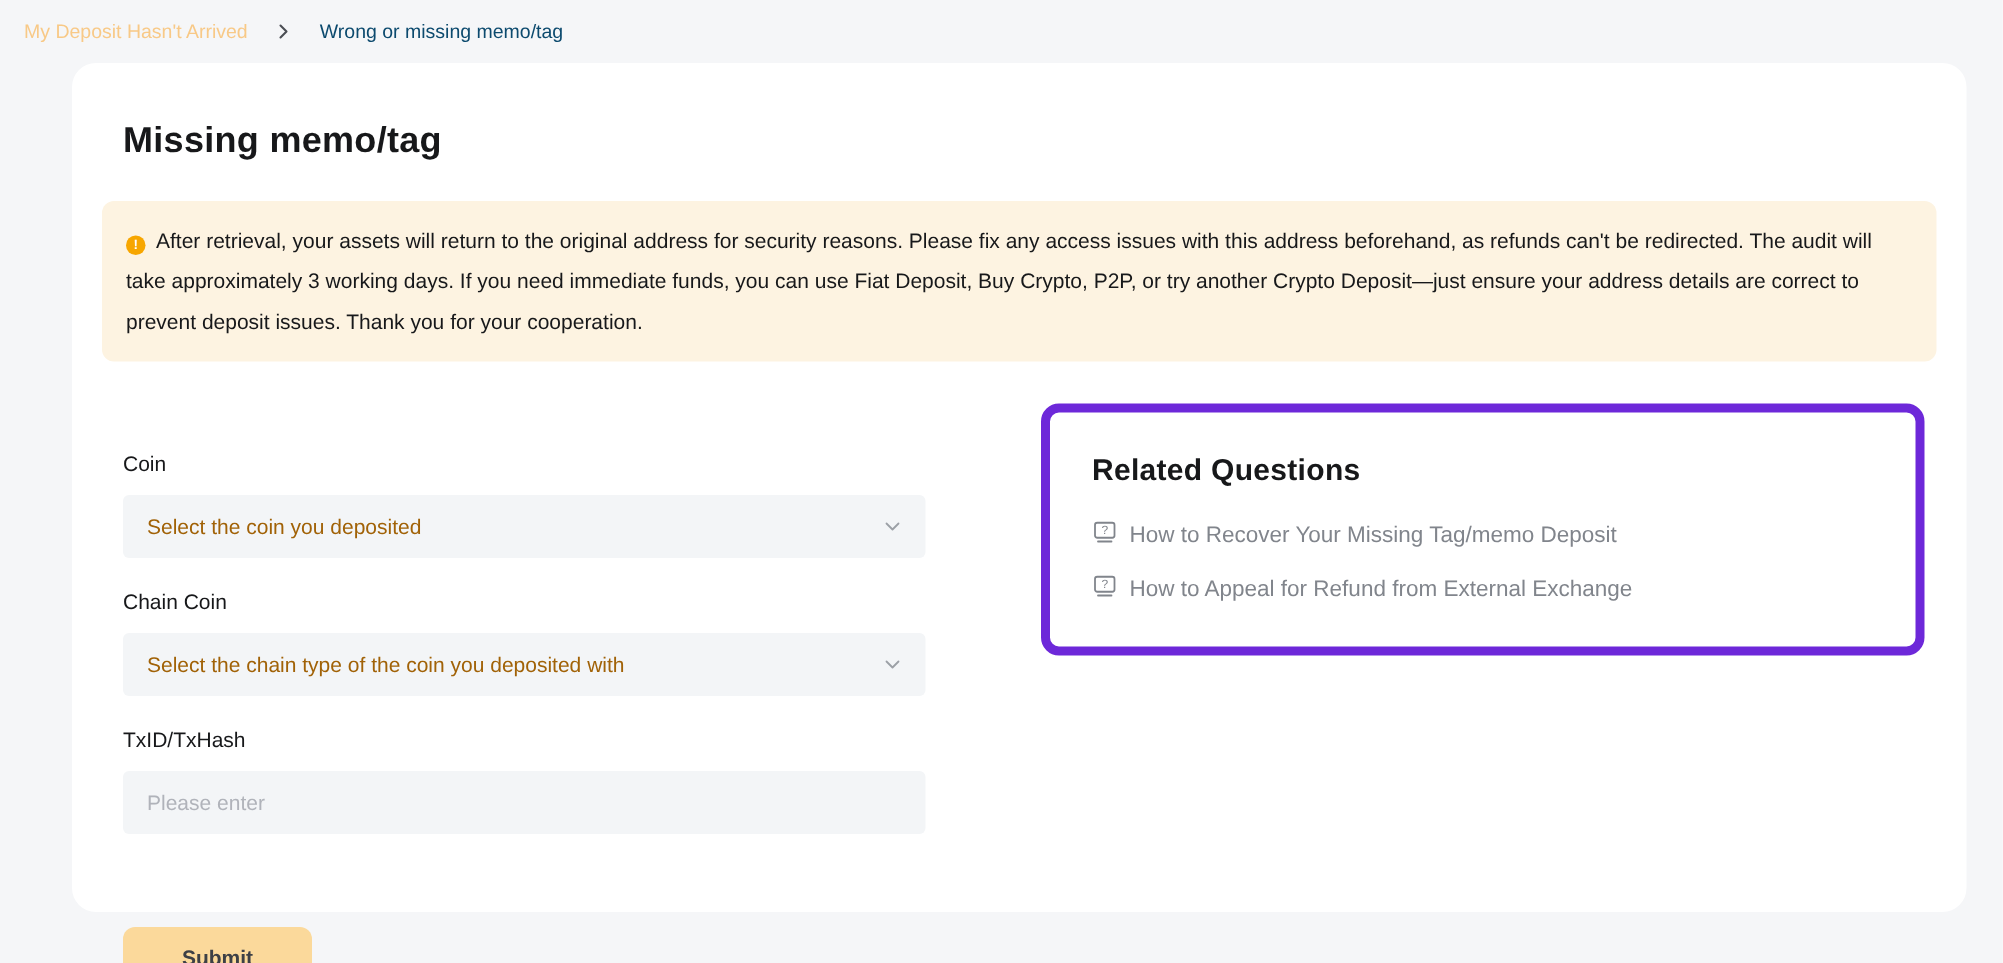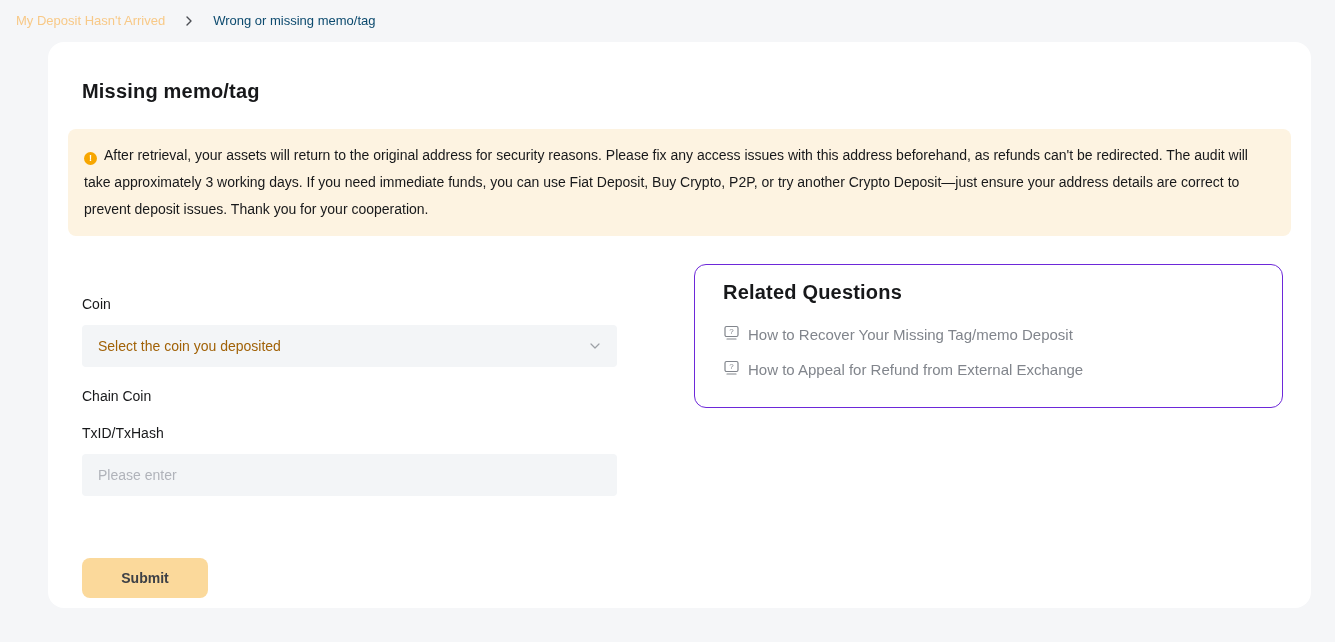--- a/index.html
+++ b/index.html
@@ -22,21 +22,21 @@
   
   .card {
     margin: 8px 24px 0 48px;
     height: 566px;
     background: #ffffff;
     border-radius: 16px;
     padding: 38px 20px 0 20px;
   }
   .page-title {
     margin-left: 14px;
-    font-size: 20px;
+    font-size: 24px;
     font-weight: 700;
     color: #17181a;
     letter-spacing: .2px;
   }
 
   
   .notice {
     margin-top: 26px;
     background: #fdf3e1;
     border-radius: 8px;
@@ -96,23 +96,23 @@
     font-size: 14px;
     font-weight: 700;
     color: #3d4046;
     cursor: pointer;
   }
 
   
   .related-panel {
     margin-left: 77px;
     width: 589px;
-    border: 1px solid #6d28d9;
+    border: 6px solid #6d28d9;
     border-radius: 12px;
-    padding: 16px 28px 28px 28px;
+    padding: 28px 28px 28px 28px;
     background: #ffffff;
   }
   .related-title {
     font-size: 20px;
     font-weight: 700;
     color: #17181a;
     margin-bottom: 20px;
     letter-spacing: .2px;
   }
   .related-link {
@@ -155,20 +155,28 @@
           <span class="chevron">
             <svg width="12" height="12" viewBox="0 0 12 12">
                 <polyline points="2,4 6,8 10,4" fill="none" stroke="currentColor" stroke-width="1.2" stroke-linecap="round" stroke-linejoin="round"></polyline>
               </svg>
           </span>
         </div>
       </div>
 
       <div class="field">
         <span class="field-label">Chain Coin</span>
+        <div class="control">
+          <span class="ph">Select the chain type of the coin you deposited with</span>
+          <span class="chevron">
+            <svg width="12" height="12" viewBox="0 0 12 12">
+                <polyline points="2,4 6,8 10,4" fill="none" stroke="currentColor" stroke-width="1.2" stroke-linecap="round" stroke-linejoin="round"></polyline>
+              </svg>
+          </span>
+        </div>
       </div>
 
       <div class="field">
         <span class="field-label">TxID/TxHash</span>
         <input class="control" type="text" placeholder="Please enter" style="">
       </div>
 
       <button class="submit-btn">Submit</button>
     </div>
 

